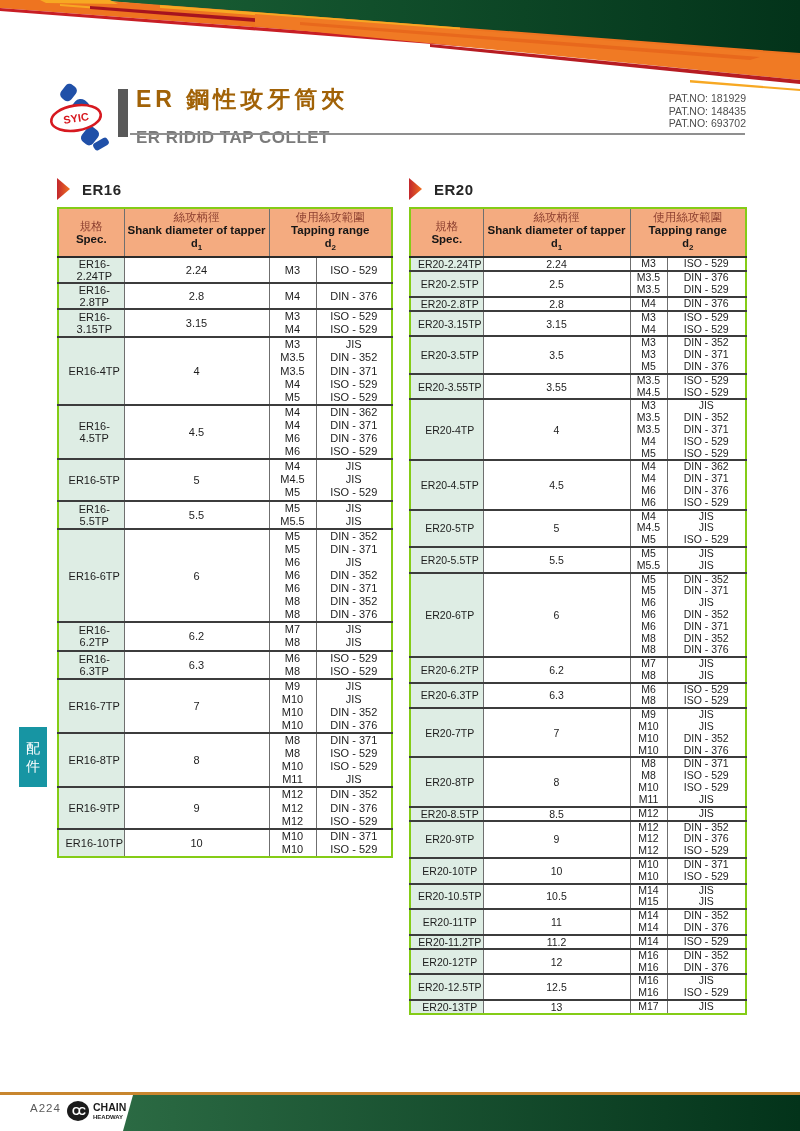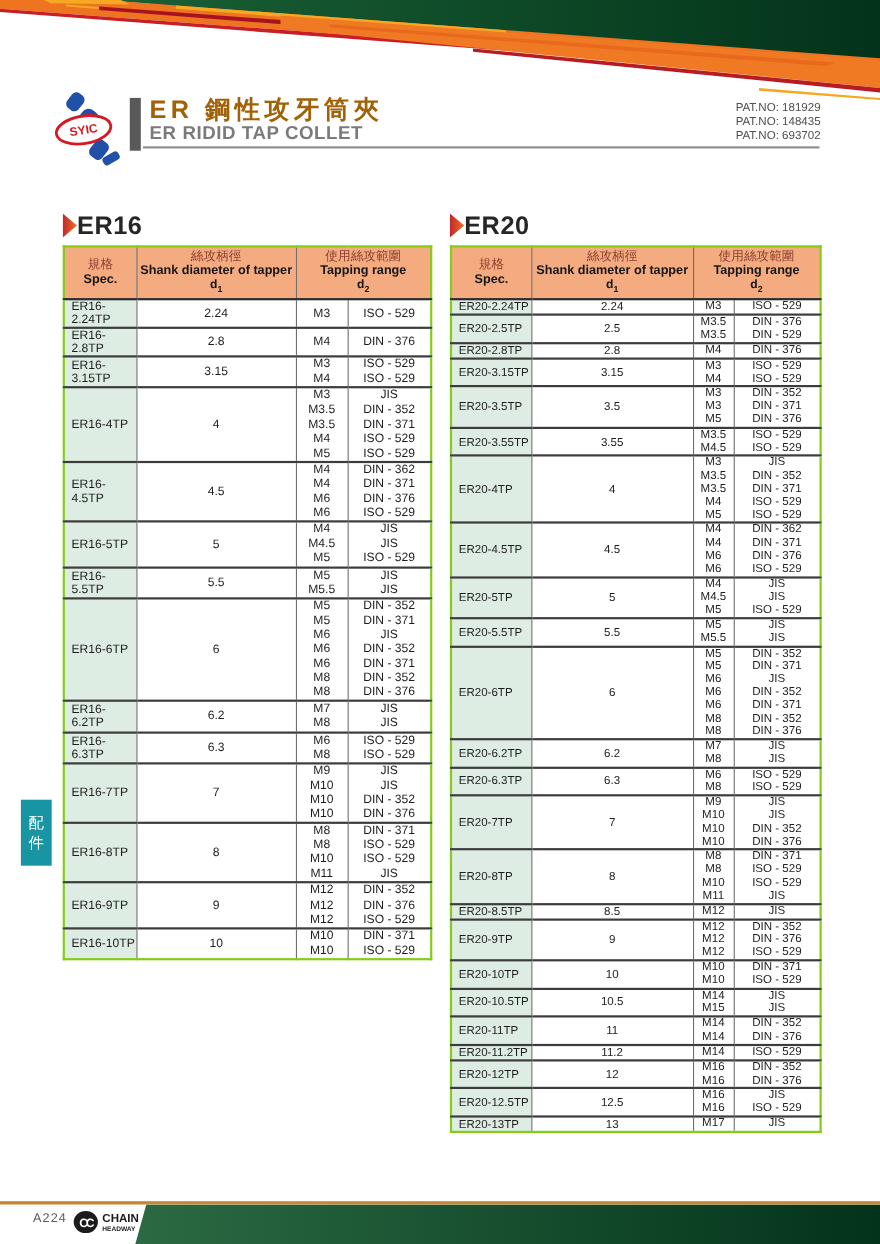--- a/index.html
+++ b/index.html
@@ -8,40 +8,40 @@
     font-family:"Liberation Sans","DejaVu Sans",sans-serif;
     -webkit-font-smoothing:antialiased;overflow:hidden;
   }
   
   .banner{position:absolute;left:0;top:0;width:800px;height:92px;}
   
   .brand{position:absolute;left:46px;top:82px;width:710px;height:70px;}
   .logo{position:absolute;left:0;top:0;}
   .title-bar{position:absolute;left:72px;top:7px;width:10px;height:48px;background:#595959;}
   .title-zh{position:absolute;left:90px;top:2px;font-size:23px;letter-spacing:4px;color:#a16207;font-weight:700;white-space:nowrap;}
-  .title-en{position:absolute;left:90px;top:29px;font-size:17px;font-weight:bold;color:#7a7a7a;letter-spacing:.5px;white-space:nowrap;}
+  .title-en{position:absolute;left:90px;top:46px;font-size:17px;font-weight:bold;color:#7a7a7a;letter-spacing:.5px;white-space:nowrap;}
   .patents{position:absolute;right:10px;top:10px;text-align:left;font-size:10.5px;line-height:12.5px;color:#4e4e4e;}
   .title-rule{position:absolute;left:84px;top:51px;width:615px;height:2px;background:#8f8f8f;}
   
   .tbl-section{position:absolute;width:336px;}
   #table-section-0{left:57px;top:176px;}
   #table-section-1{left:409px;top:176px;}
-  .sec-title{display:flex;align-items:center;gap:0;height:26px;margin:16px 0 5px 0;
-             font-size:23px;font-weight:600;color:#262626;letter-spacing:.5px;}
+  .sec-title{display:flex;align-items:center;gap:12px;height:26px;margin:0 0 5px 0;
+             font-size:15px;font-weight:600;color:#262626;letter-spacing:.5px;}
   
   table.tbl{border-collapse:collapse;table-layout:fixed;width:100%;
             border:2px solid #84cc16;color:#1d1d1d;}
   .tbl th,.tbl td{border-left:1px solid #6f6f6f;border-right:1px solid #6f6f6f;padding:0;}
   .tbl td{border-top:2px solid #3c3c3c;vertical-align:middle;}
   .tbl thead th{background:#F4AB80;border-bottom:2px solid #2b2b2b;padding:2px 0;}
   .hz{font-size:11.5px;line-height:13px;font-weight:400;color:#8d4030;text-align:center;}
   .he{font-size:11.5px;line-height:13px;font-weight:bold;color:#161616;text-align:center;}
   .hd{font-size:11px;line-height:13px;font-weight:bold;color:#161616;text-align:center;}
   .hd sub{font-size:8px;}
-  td.spec{background:#DEEDE4;text-align:left;padding-left:6px;font-size:inherit;}
+  td.spec{background:#DEEDE4;text-align:center;padding-left:6px;font-size:inherit;}
   td.d1,td.taps,td.stds{text-align:center;}
   .line{height:var(--lh);line-height:var(--lh);}
   #table-section-0 .tbl{font-size:11px;}
   #table-section-1 .tbl{font-size:10.5px;}
   
   .side-tab{position:absolute;left:19px;top:727px;width:28px;height:60px;background:#1795A3;
             display:flex;flex-direction:column;align-items:center;justify-content:center;gap:3px;
             color:#ffffff;font-size:14px;line-height:15px;}
   
   .footer-line{position:absolute;left:0;top:1092px;width:800px;height:3px;background:#C8862F;}

